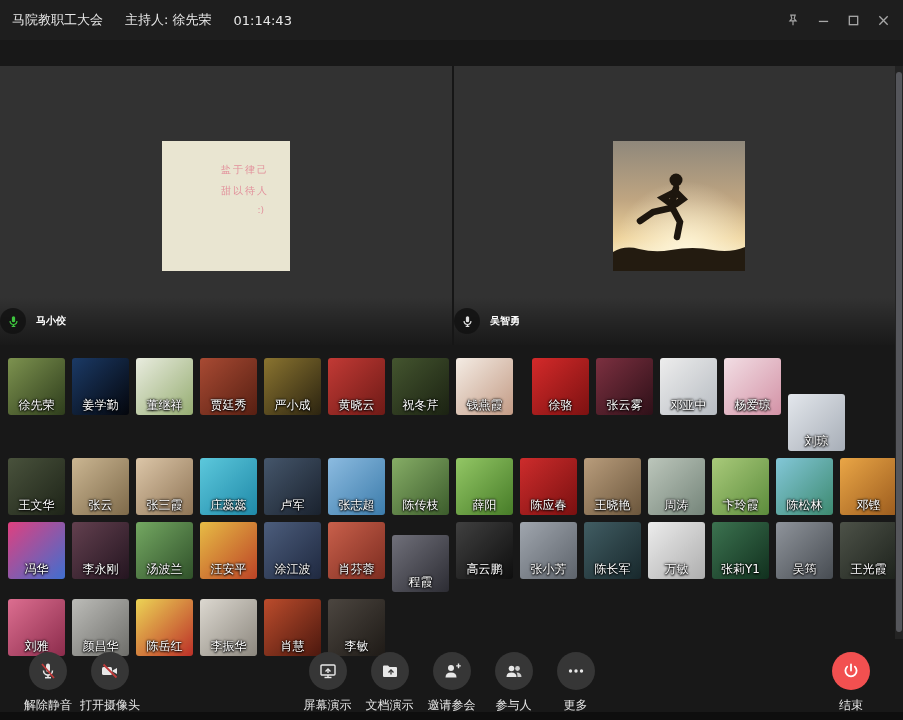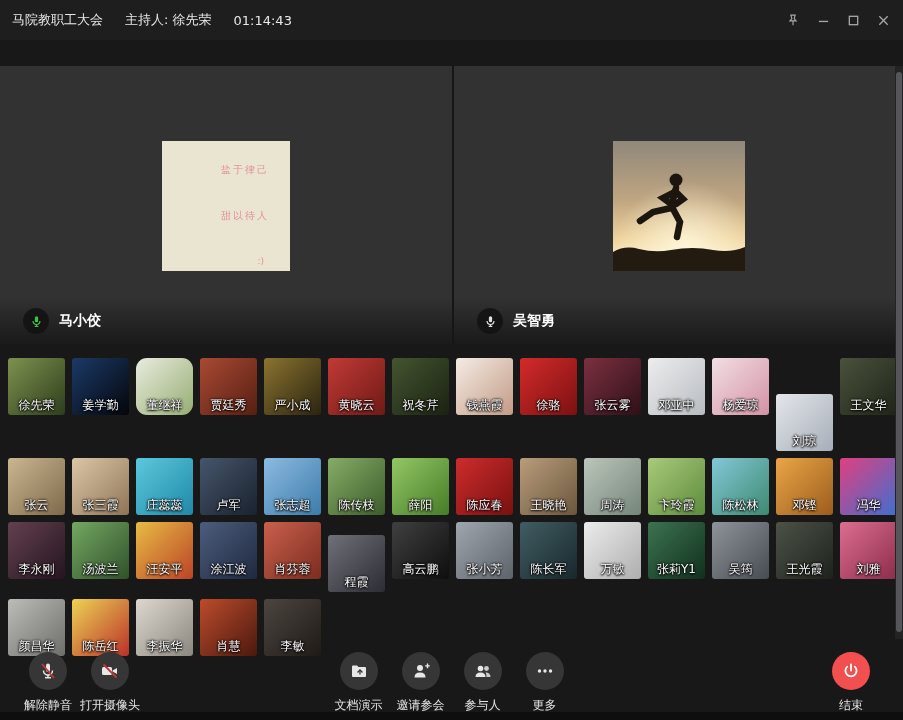--- a/index.html
+++ b/index.html
@@ -18,32 +18,32 @@
 
   
   .stage { position:absolute; top:66px; left:0; width:903px; height:279px; display:flex; }
   .stage-tile { position:relative; background:#323232; height:100%; }
   .stage-tile.left { width:452px; }
   .stage-tile.right { flex:1; }
   .stage-divider { width:2px; background:#161616; }
 
   .note-card { position:absolute; left:50%; top:50%; transform:translate(-50%,-50%);
     width:128px; height:130px; background:#e9e5d1; color:#e2909b;
-    display:flex; flex-direction:column; align-items:center; justify-content:space-between;
+    display:flex; flex-direction:column; align-items:center; justify-content:flex-start;
     font-size:10px; letter-spacing:2px; line-height:2.1; padding-top:18px;padding-left:38px; }
   .note-card .smiley { align-self:flex-end; margin-right:26px; font-size:9px; letter-spacing:0; }
 
   .runner-img { position:absolute; left:50%; top:50%; transform:translate(-50%,-50%);
     width:132px; height:130px; }
   .runner-img svg { display:block; }
 
   .name-bar { position:absolute; left:0; right:0; bottom:0; height:48px;
-    display:flex; align-items:center; gap:10px; padding:0 23px;
+    display:flex; align-items:center; gap:10px; padding:0 0;
     background:linear-gradient(180deg, rgba(0,0,0,0) 0%, rgba(0,0,0,.5) 100%);
-    color:#fff; font-size:14px; font-weight:bold; }
+    color:#fff; font-size:10px; font-weight:bold; }
   .mic-badge { width:26px; height:26px; border-radius:50%; background:rgba(18,18,18,.85);
     display:flex; align-items:center; justify-content:center; flex:0 0 auto; }
 
   
   .grid { position:absolute; top:358px; left:8px; width:895px;
     display:flex; flex-wrap:wrap; gap:7px; align-content:flex-start; }
   .thumb { position:relative; width:57px; height:57px; border-radius:3px; cursor:pointer;
     background:#444; overflow:visible; }
   .thumb-name { position:absolute; left:-4px; right:-4px; bottom:1px; text-align:center;
     color:#fff; font-size:12px; white-space:nowrap;
@@ -168,21 +168,21 @@
 
   <div class="grid" id="participant-grid">
   <div class="thumb" style="background: linear-gradient(135deg, rgb(125, 146, 79) 0%, rgb(46, 61, 28) 100%);">
     <span class="thumb-name">徐先荣</span>
   </div>
 
   <div class="thumb" style="background: linear-gradient(135deg, rgb(27, 58, 102) 0%, rgb(4, 6, 12) 100%);">
     <span class="thumb-name">姜学勤</span>
   </div>
 
-  <div class="thumb" style="background: linear-gradient(135deg, rgb(233, 236, 223) 0%, rgb(150, 173, 114) 100%); border-radius: 11px;">
+  <div class="thumb" style="background: linear-gradient(135deg, rgb(233, 236, 223) 0%, rgb(150, 173, 114) 100%);">
     <span class="thumb-name">董继祥</span>
   </div>
 
   <div class="thumb" style="background: linear-gradient(135deg, rgb(168, 74, 51) 0%, rgb(87, 31, 18) 100%);">
     <span class="thumb-name">贾廷秀</span>
   </div>
 
   <div class="thumb" style="background: linear-gradient(135deg, rgb(138, 116, 48) 0%, rgb(44, 36, 16) 100%);">
     <span class="thumb-name">严小成</span>
   </div>
@@ -192,21 +192,21 @@
   </div>
 
   <div class="thumb" style="background: linear-gradient(135deg, rgb(68, 85, 47) 0%, rgb(27, 34, 18) 100%);">
     <span class="thumb-name">祝冬芹</span>
   </div>
 
   <div class="thumb" style="background: linear-gradient(135deg, rgb(244, 236, 228) 0%, rgb(195, 155, 133) 100%);">
     <span class="thumb-name">钱燕霞</span>
   </div>
 
-  <div class="thumb" style="background: linear-gradient(135deg, rgb(212, 42, 42) 0%, rgb(124, 17, 17) 100%);">
+  <div class="thumb" style="background: linear-gradient(135deg, rgb(212, 42, 42) 0%, rgb(124, 17, 17) 100%); margin-left: 12px;">
     <span class="thumb-name">徐骆</span>
   </div>
 
   <div class="thumb" style="background: linear-gradient(135deg, rgb(124, 48, 64) 0%, rgb(46, 16, 24) 100%);">
     <span class="thumb-name">张云雾</span>
   </div>
 
   <div class="thumb" style="background: linear-gradient(135deg, rgb(237, 237, 237) 0%, rgb(183, 188, 194) 100%);">
     <span class="thumb-name">邓亚中</span>
   </div>
@@ -379,20 +379,32 @@
             <line x1="4.5" y1="4.5" x2="17.5" y2="17.5" stroke="#c03a3a" stroke-width="1.8"></line>
           </svg>
         </span>
         <span>打开摄像头</span>
       </div>
     </div>
 
     <div class="tb-group-center">
       <div class="tb-btn">
         <span class="tb-icon">
+          <svg width="20" height="20" viewBox="0 0 20 20" fill="none" stroke="#e8e8e8" stroke-width="1.4">
+            <rect x="3" y="4" width="14" height="10" rx="1"></rect>
+            <path d="M7.5 10.5 L10 8 L12.5 10.5"></path>
+              <line x1="10" y1="8.3" x2="10" y2="12"></line>
+            <line x1="10" y1="14" x2="10" y2="16.5"></line>
+              <line x1="6.5" y1="16.5" x2="13.5" y2="16.5"></line>
+          </svg>
+        </span>
+        <span>屏幕演示</span>
+      </div>
+      <div class="tb-btn">
+        <span class="tb-icon">
           <svg width="20" height="20" viewBox="0 0 20 20" fill="none">
             <path d="M3 5.5 a1 1 0 0 1 1-1 h4 l1.5 1.5 h6.5 a1 1 0 0 1 1 1 v8 a1 1 0 0 1 -1 1 h-12 a1 1 0 0 1 -1-1 Z" fill="#e8e8e8"></path>
             <path d="M8.5 11.5 L11 9 L13.5 11.5" stroke="#363636" stroke-width="1.3" fill="none"></path>
             <line x1="11" y1="9.3" x2="11" y2="13.5" stroke="#363636" stroke-width="1.3"></line>
           </svg>
         </span>
         <span>文档演示</span>
       </div>
       <div class="tb-btn">
         <span class="tb-icon">

